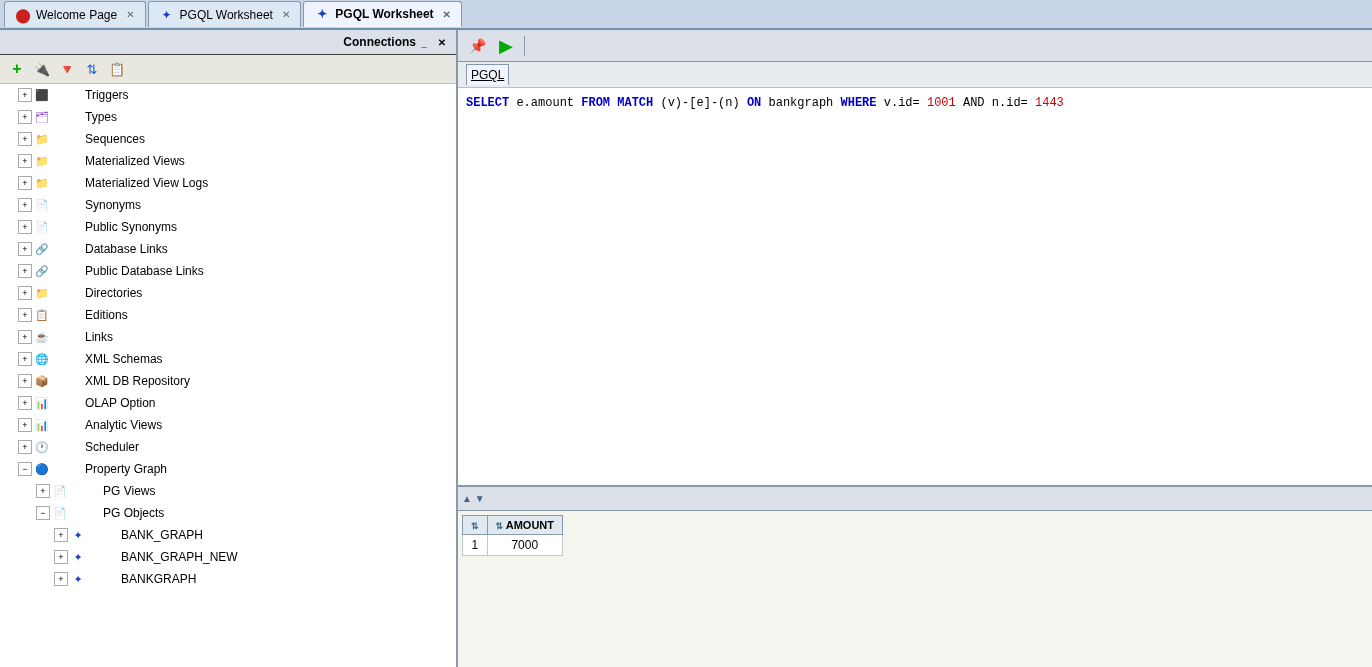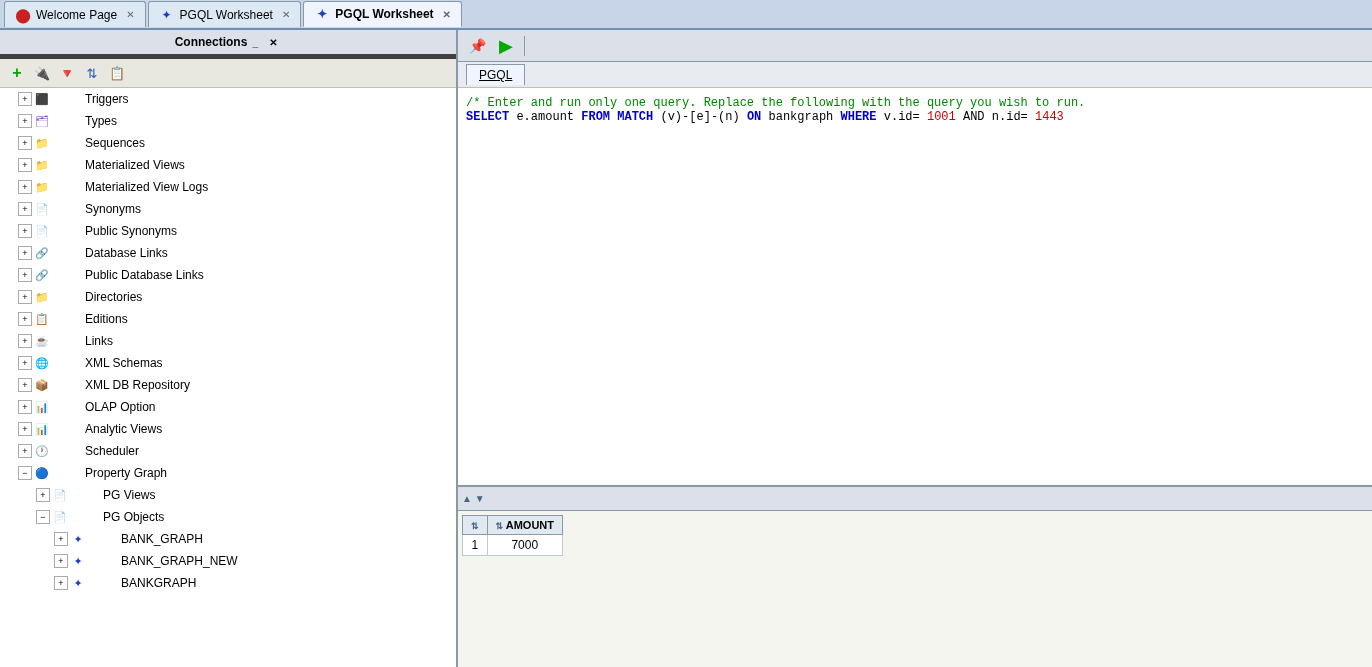--- a/index.html
+++ b/index.html
@@ -48,24 +48,24 @@
       background: #f5f5f0;
       border-right: 2px solid #8899aa;
       display: flex;
       flex-direction: column;
       overflow: hidden;
     }
 
     .connections-header {
       display: flex;
       align-items: center;
-      justify-content: center;
+      justify-content: flex-end;
       padding: 4px 6px;
       background: #dce0e8;
-      border-bottom: 5px solid #404040;
+      border-bottom: 1px solid #404040;
       font-weight: bold;
       font-size: 12px;
     }
     .header-icons { display: flex; gap: 2px; align-items: center; }
     .header-icon { width: 16px; height: 16px; cursor: pointer; display: inline-flex; align-items: center; justify-content: center; font-size: 10px; }
 
     .connections-toolbar {
       display: flex;
       align-items: center;
       padding: 3px 6px;
@@ -164,21 +164,21 @@
     .ws-separator { width: 1px; height: 20px; background: #8899aa; margin: 0 2px; }
 
     
     .pgql-tab-area {
       padding: 2px 8px;
       background: #e8ecf0;
       border-bottom: 1px solid #c0c0b0;
     }
     .pgql-tab {
       display: inline-block;
-      padding: 3px 12px;
+      padding: 3px 4px;
       background: #f0f4ff;
       border: 1px solid #8899aa;
       border-bottom: none;
       font-size: 12px;
       cursor: pointer;
       text-decoration: underline;
     }
 
     
     .editor-area {
@@ -445,23 +445,20 @@
         <span class="ws-btn pin-icon">📌</span>
         <span class="ws-btn play-btn">▶</span>
         <span class="ws-separator"></span>
       </div>
 
       <div class="pgql-tab-area">
         <div class="pgql-tab">PGQL</div>
       </div>
 
       <div class="editor-area">
-        <div>
-          <span class="editor-comment">/* Enter and run only one query. Replace the following with the query you wish to run.</span>
-        </div>
         <div>
           <span class="editor-keyword">SELECT</span>
           <span class="editor-text"> e.amount </span>
           <span class="editor-keyword">FROM</span>
           <span class="editor-text"> </span>
           <span class="editor-keyword">MATCH</span>
           <span class="editor-text"> (v)-[e]-(n) </span>
           <span class="editor-keyword">ON</span>
           <span class="editor-text"> bankgraph </span>
           <span class="editor-keyword">WHERE</span>

